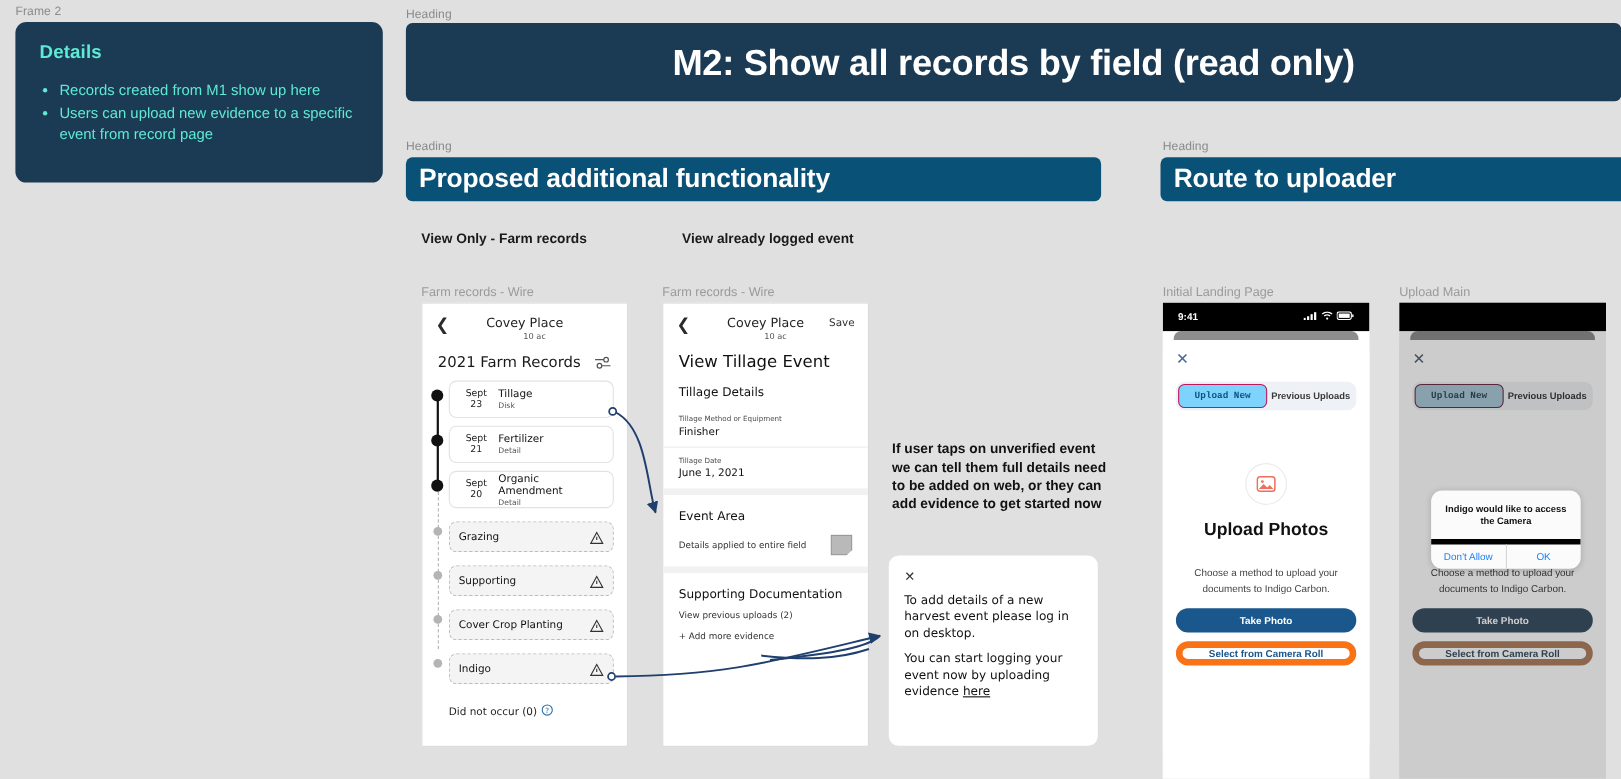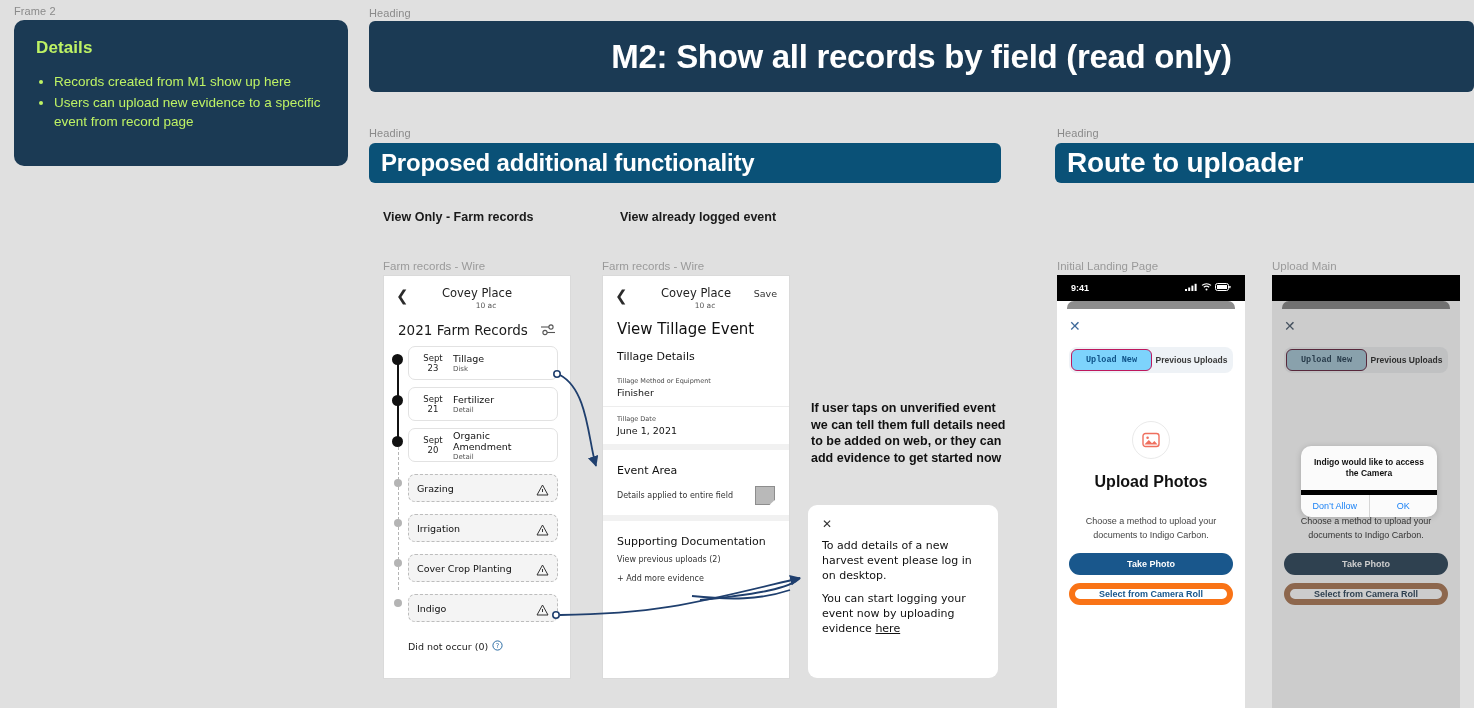--- a/index.html
+++ b/index.html
@@ -30,21 +30,21 @@
     font-size: 11.5px;
     color: #9a9a9a;
   }
 
   
   #details-card {
     position: absolute; left: 14px; top: 20px;
     width: 334px; height: 146px;
     background: #1b3a54; border-radius: 10px;
     padding: 18px 22px;
-    color: #bef264;
+    color: #5eead4;
   }
   #details-card h2 { font-size: 17px; font-weight: bold; letter-spacing: .1px; }
   #details-card ul { margin: 14px 0 0 18px; }
   #details-card li {
     font-size: 13.5px; line-height: 1.45; margin-bottom: 1px;
   }
 
   
   .banner {
     position: absolute;
@@ -60,21 +60,21 @@
   #banner-main span { font-size: 33px; font-weight: bold; letter-spacing: -.3px; }
   #banner-proposed {
     left: 369px; top: 143px; width: 632px; height: 40px;
     background: #0a5177; padding-left: 12px;
   }
   #banner-proposed span { font-size: 24px; font-weight: bold; letter-spacing: -.2px; }
   #banner-route {
     left: 1055px; top: 143px; width: 430px; height: 40px;
     background: #0a5177; padding-left: 12px;
   }
-  #banner-route span { font-size: 28px; font-weight: bold; letter-spacing: -.2px; }
+  #banner-route span { font-size: 24px; font-weight: bold; letter-spacing: -.2px; }
 
   
   .wire {
     position: absolute;
     background: #fff;
     border: 1px solid #dadada;
   }
   #wire-1 { left: 383px; top: 275px; width: 188px; height: 404px; }
   #wire-2 { left: 602px; top: 275px; width: 188px; height: 404px; }
 
@@ -350,21 +350,21 @@
     <div class="ev unverified">
       <span class="uname hand">Grazing</span>
       <span class="warn">
         <svg width="13" height="12" viewBox="0 0 13 12">
             <path d="M6.5 1 12 11H1z" fill="none" stroke="#333" stroke-width="1"></path>
             <line x1="6.5" y1="5" x2="6.5" y2="8" stroke="#333" stroke-width="1"></line>
           </svg>
       </span>
     </div>
     <div class="ev unverified">
-      <span class="uname hand">Irrigation</span>
+      <span class="uname hand">Supporting</span>
       <span class="warn">
         <svg width="13" height="12" viewBox="0 0 13 12">
             <path d="M6.5 1 12 11H1z" fill="none" stroke="#333" stroke-width="1"></path>
             <line x1="6.5" y1="5" x2="6.5" y2="8" stroke="#333" stroke-width="1"></line>
           </svg>
       </span>
     </div>
     <div class="ev unverified">
       <span class="uname hand">Cover Crop Planting</span>
       <span class="warn">

